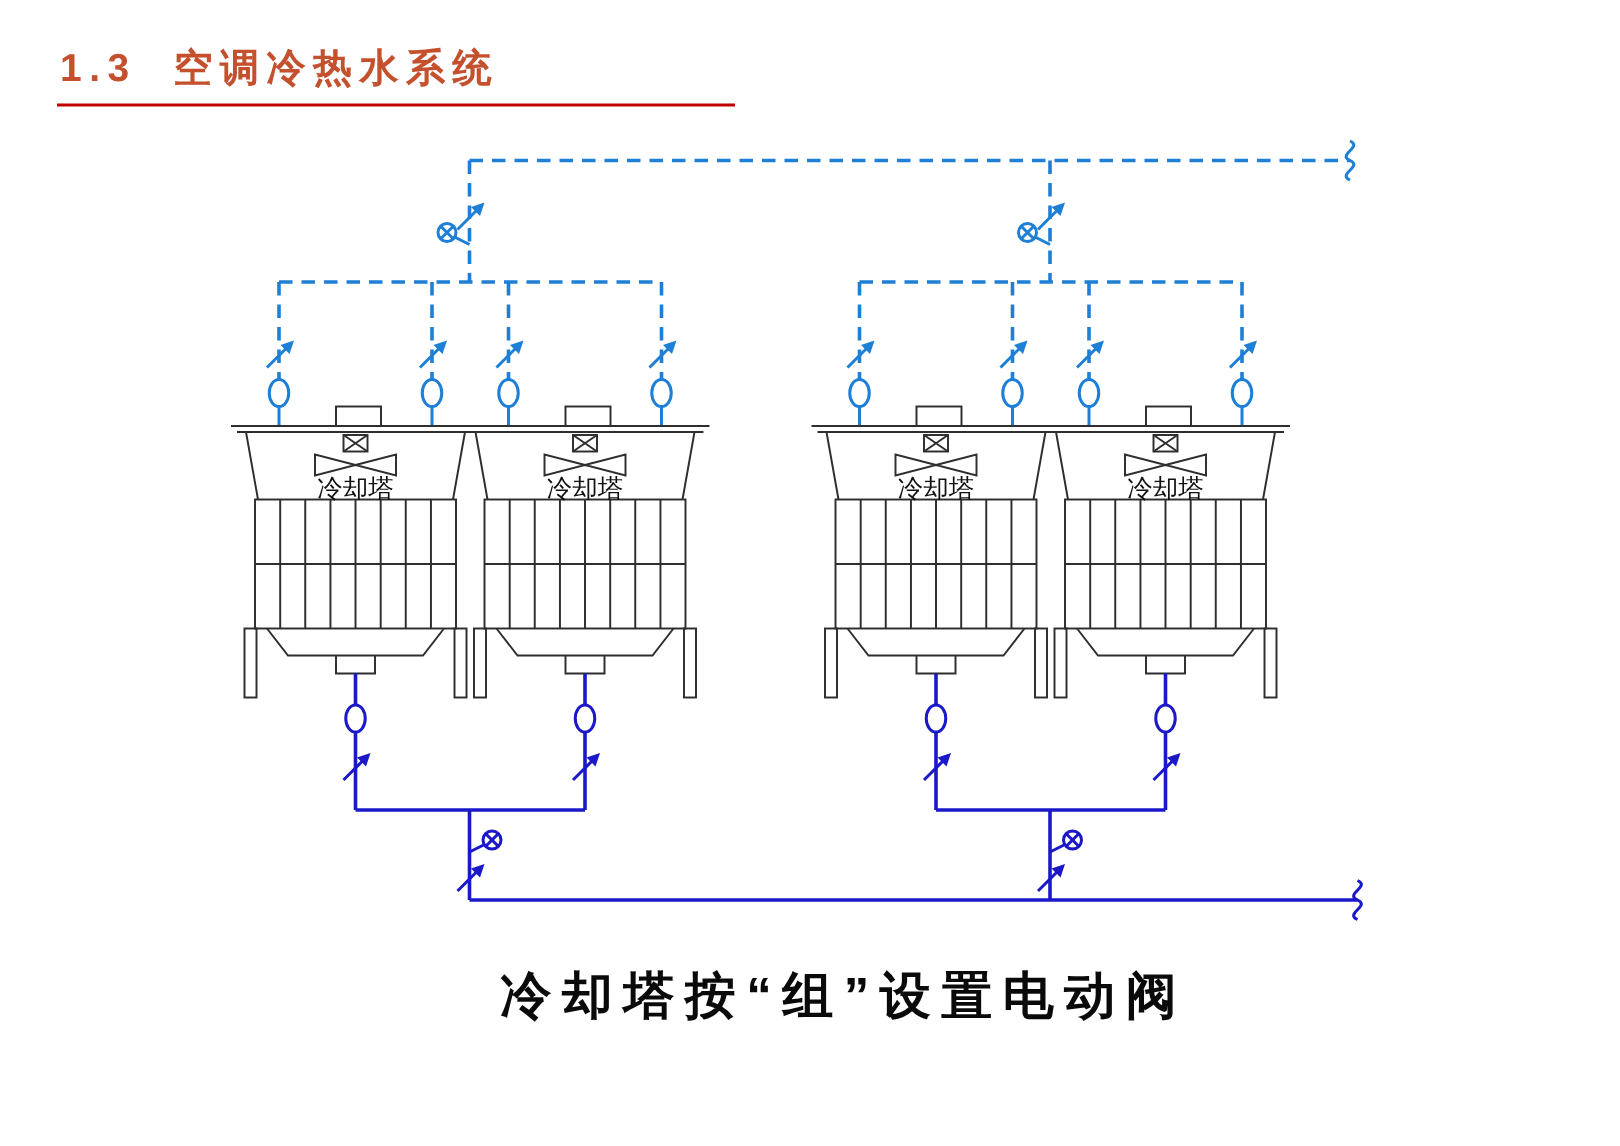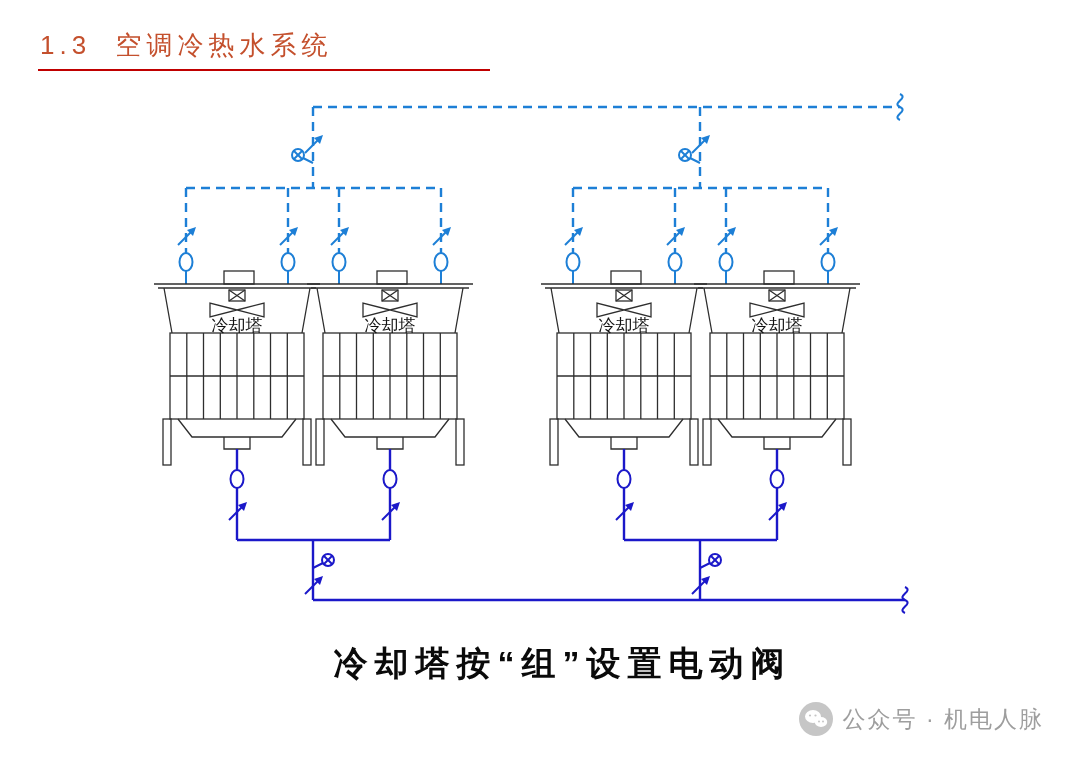--- a/index.html
+++ b/index.html
@@ -2,21 +2,21 @@
 <html style="--supply-pipe: #1d7fd6; --return-pipe: #1b18c9; --tower-line: #2e2e2e; --title-text: #c4502d; --underline: #c00000; --caption-text: #0a0a0a; --watermark-text: #9e9e9e; --watermark-icon: #c6c6c6;"><head>
 <meta charset="utf-8">
 <style>
   html,body{margin:0;padding:0;background:#ffffff;}
   .slide{
     position:relative;width:1080px;height:764px;background:#fff;overflow:hidden;
     font-family:"Liberation Sans",sans-serif;
   }
   .title{
     position:absolute;left:40px;top:28px;
-    font-size:26px;font-weight:400;letter-spacing:5px;white-space:pre;
+    font-size:26px;font-weight:700;letter-spacing:5px;white-space:pre;
     color:var(--title-text,#c4502d);
   }
   .title-underline{
     position:absolute;left:38px;top:69px;width:452px;height:2px;
     background:var(--underline,#c00000);
   }
   #diagram{position:absolute;left:0;top:0;}
   .caption{
     position:absolute;left:0;right:0;top:641px;text-align:center;
     font-size:34px;font-weight:bold;letter-spacing:7px;
@@ -167,26 +167,14 @@
       <line x1="711" y1="556" x2="719" y2="564" class="retS"></line>
       <line x1="711" y1="564" x2="719" y2="556" class="retS"></line>
       <line x1="692" y1="594" x2="708" y2="578" class="retS"></line>
       <polygon points="710,576 701,579 707,585" class="retF"></polygon>
       <path d="M313,600 H905" class="retL"></path>
       <path d="M905,587 c9,4 -9,9 0,13 c9,4 -9,9 0,13" class="retS"></path>
     </svg>
 
   <div class="caption">冷却塔按“组”设置电动阀</div>
 
-  <div class="watermark">
-    <svg width="34" height="34" viewBox="0 0 34 34">
-      <circle class="wc-bg" cx="17" cy="17" r="17"></circle>
-      <ellipse class="wc-fg" cx="14" cy="14.5" rx="8" ry="6.5"></ellipse>
-      <ellipse class="wc-fg" cx="22" cy="20" rx="6.2" ry="5"></ellipse>
-      <circle class="wc-bg" cx="11" cy="13.5" r="1.1"></circle>
-      <circle class="wc-bg" cx="16.5" cy="13.5" r="1.1"></circle>
-      <circle class="wc-bg" cx="20" cy="19.5" r="1"></circle>
-      <circle class="wc-bg" cx="24" cy="19.5" r="1"></circle>
-    </svg>
-    <span>公众号 · 机电人脉</span>
-  </div>
 
 </div>
 
 </body></html>

